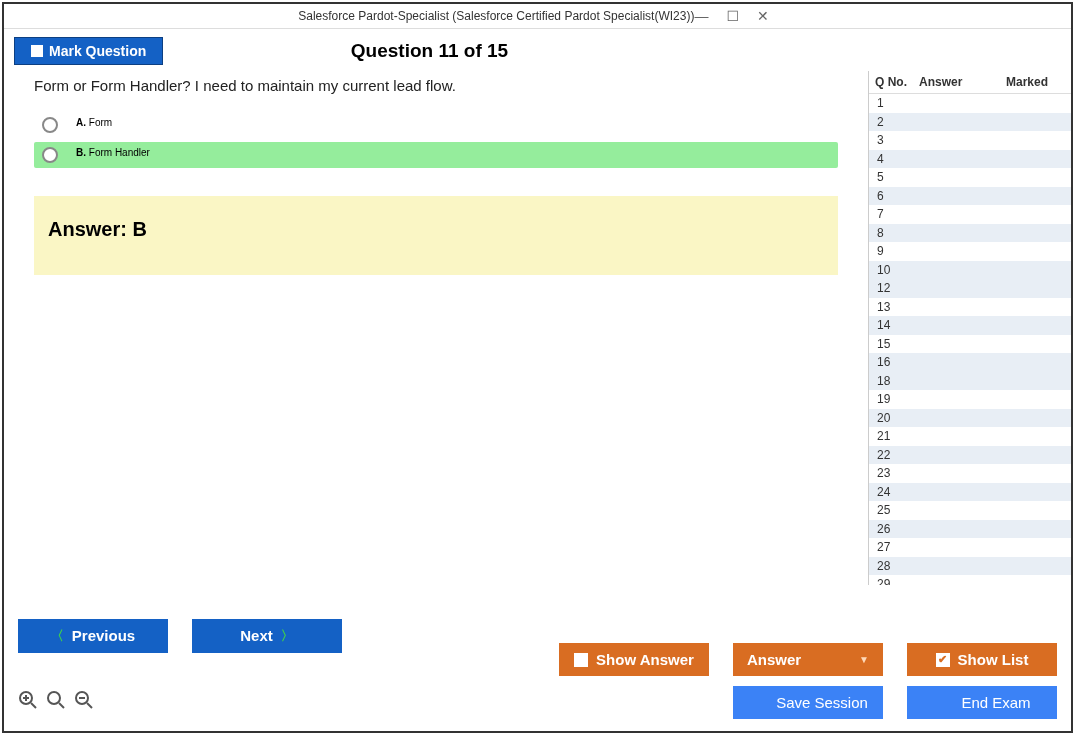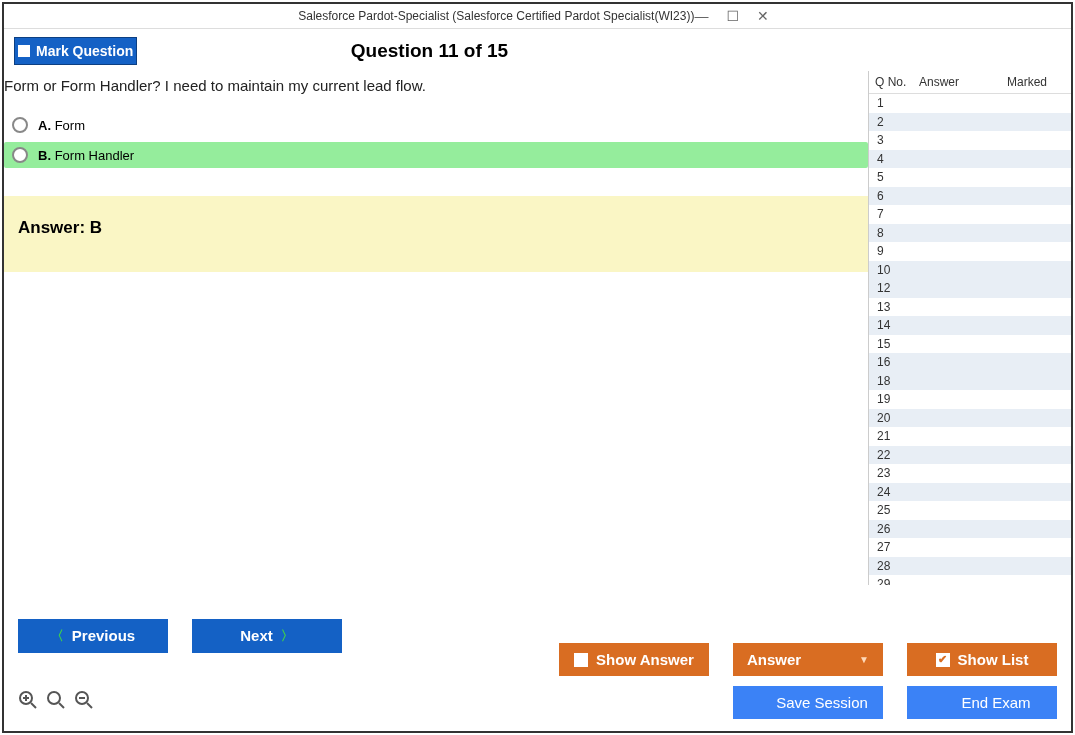--- a/index.html
+++ b/index.html
@@ -39,21 +39,21 @@
   .header-row {
     display: flex;
     align-items: center;
     padding: 8px 10px 6px 10px;
     position: relative;
   }
   .mark-btn {
     background: #1461c5;
     color: #fff;
     border: 1px solid #0c3f82;
-    padding: 5px 3px;
+    padding: 5px 16px;
     font-size: 14px;
     font-weight: bold;
     display: flex;
     align-items: center;
     gap: 6px;
     cursor: pointer;
   }
   .mark-btn .box {
     width: 12px; height: 12px; background: #fff; display: inline-block;
   }
@@ -65,63 +65,63 @@
     font-weight: bold;
     pointer-events: none;
   }
   .content-row {
     display: flex;
     flex: 1;
     overflow: hidden;
   }
   .main-pane {
     flex: 1;
-    padding: 6px 0;
+    padding: 6px 30px;
     overflow: auto;
   }
   .question-text {
     font-size: 15px;
     color: #222;
     margin-bottom: 18px;
   }
   .option {
     display: flex;
-    align-items: center;
-    gap: 10px;
+    gap: 18px;
     padding: 5px 8px;
-    font-size: 13px;
+    font-size: 10px;
     border-radius: 2px;
     margin-bottom: 4px;
   }
   .option .radio {
     width: 16px; height: 16px; border: 2px solid #888; border-radius: 50%; background:#fff;
     flex-shrink: 0;
   }
   .option.highlight {
     background: #95ed9c;
   }
   .option .letter { font-weight: bold; }
   .answer-box {
     background: #faf6c5;
     padding: 22px 14px 34px 14px;
     margin-top: 28px;
-    font-size: 17px;
+    font-size: 20px;
   }
   .answer-box .label { font-weight: bold; }
   .side-pane {
     width: 203px;
     border-left: 1px solid #ccc;
     display: flex;
     flex-direction: column;
     font-size: 12px;
   }
   .side-header {
     display: flex;
     padding: 4px 6px;
     color: #333;
+    font-weight: bold;
   }
   .side-header .col-q { width: 44px; }
   .side-header .col-a { width: 70px; }
   .side-header .col-m { flex:1; text-align:center;}
   .side-list {
     flex: 1;
     overflow-y: scroll;
     border-top: 1px solid #ddd;
   }
   .side-row {

